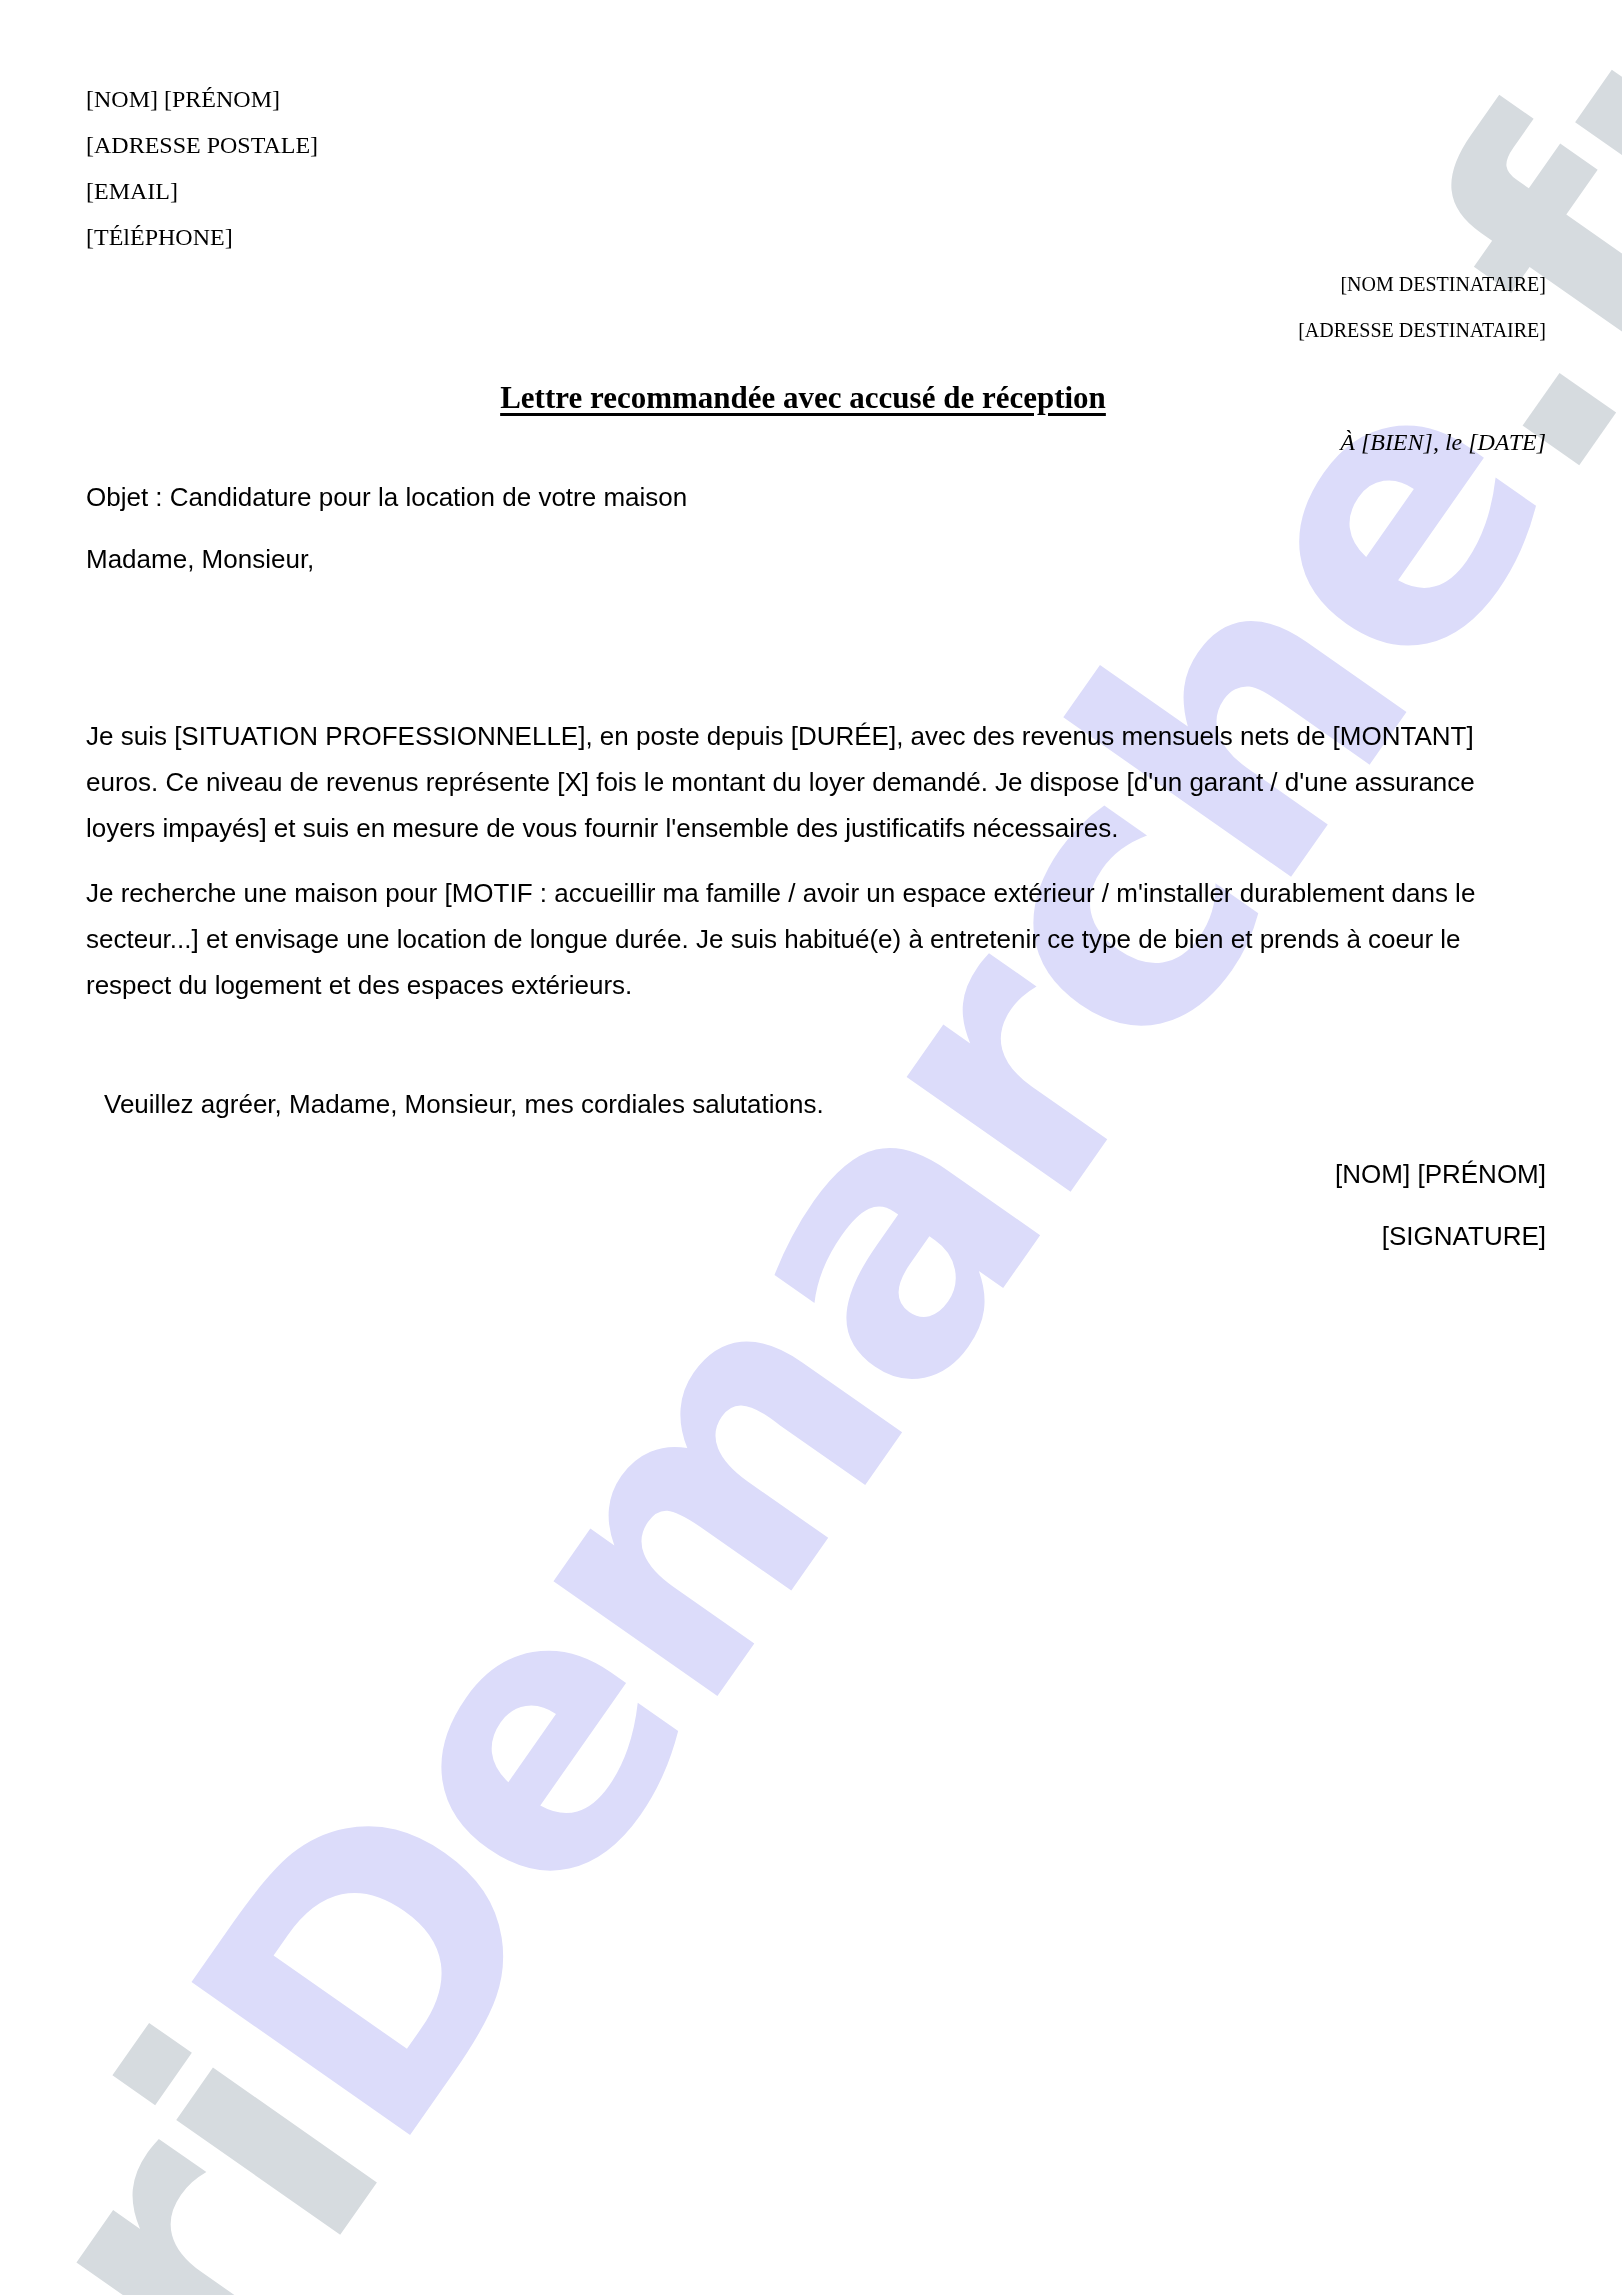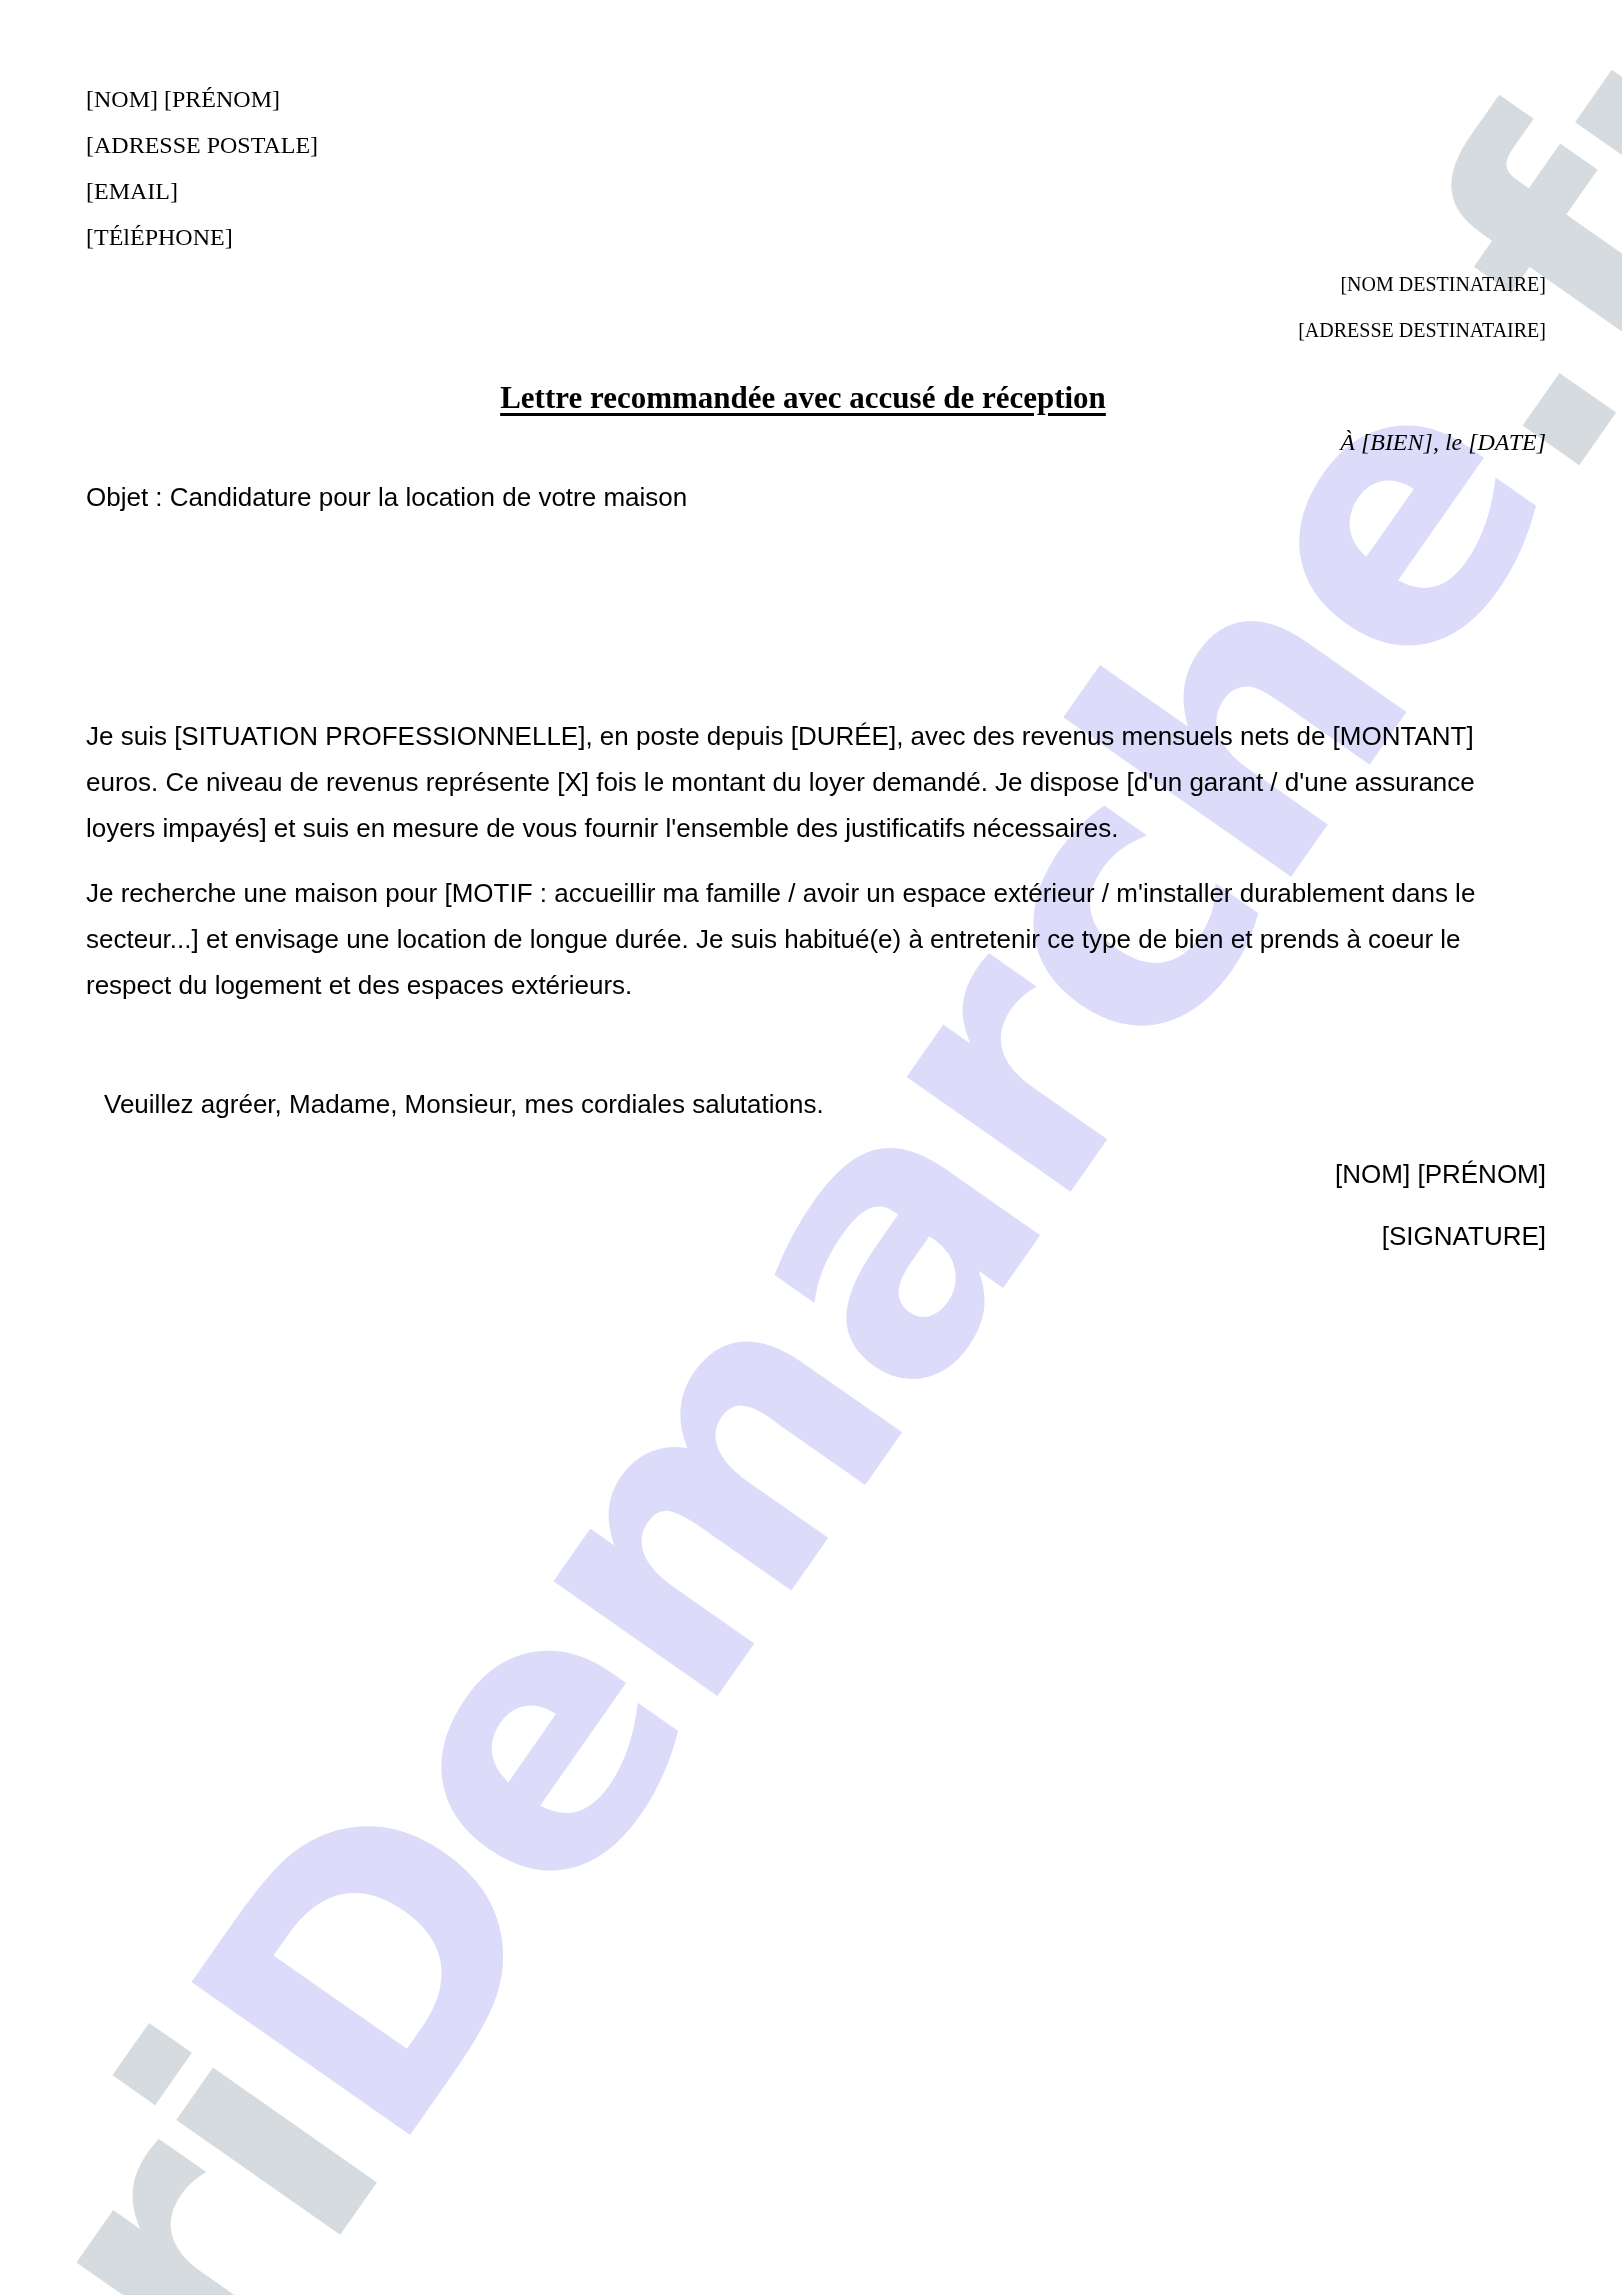--- a/index.html
+++ b/index.html
@@ -71,20 +71,21 @@
 
   <div class="recipient serif">
     <div>[NOM DESTINATAIRE]</div>
     <div>[ADRESSE DESTINATAIRE]</div>
   </div>
 
   <div class="title serif">Lettre recommandée avec accusé de réception</div>
   <div class="place-date serif">À [BIEN], le [DATE]</div>
 
   <div class="body-text sans subject">Objet : Candidature pour la location de votre maison</div>
+  <div class="body-text sans salutation">Madame, Monsieur,</div>
   <div class="body-text sans p3">Je recherche une maison pour [MOTIF : accueillir ma famille / avoir un espace extérieur / m'installer durablement dans le secteur...] et envisage une location de longue durée. Je suis habitué(e) à entretenir ce type de bien et prends à coeur le respect du logement et des espaces extérieurs.</div>
   <div class="body-text sans p2">Je suis [SITUATION PROFESSIONNELLE], en poste depuis [DURÉE], avec des revenus mensuels nets de [MONTANT] euros. Ce niveau de revenus représente [X] fois le montant du loyer demandé. Je dispose [d'un garant / d'une assurance loyers impayés] et suis en mesure de vous fournir l'ensemble des justificatifs nécessaires.</div>
   <div class="body-text sans p5">Veuillez agréer, Madame, Monsieur, mes cordiales salutations.</div>
 
   <div class="signoff sans">
     <div>[NOM] [PRÉNOM]</div>
     <div>[SIGNATURE]</div>
   </div>
 
 </div>

